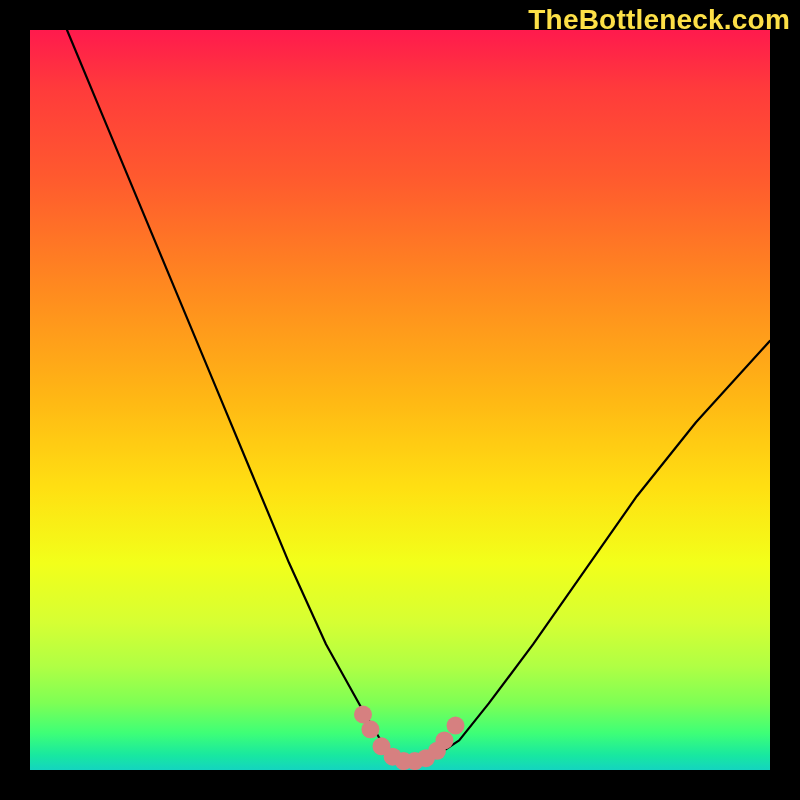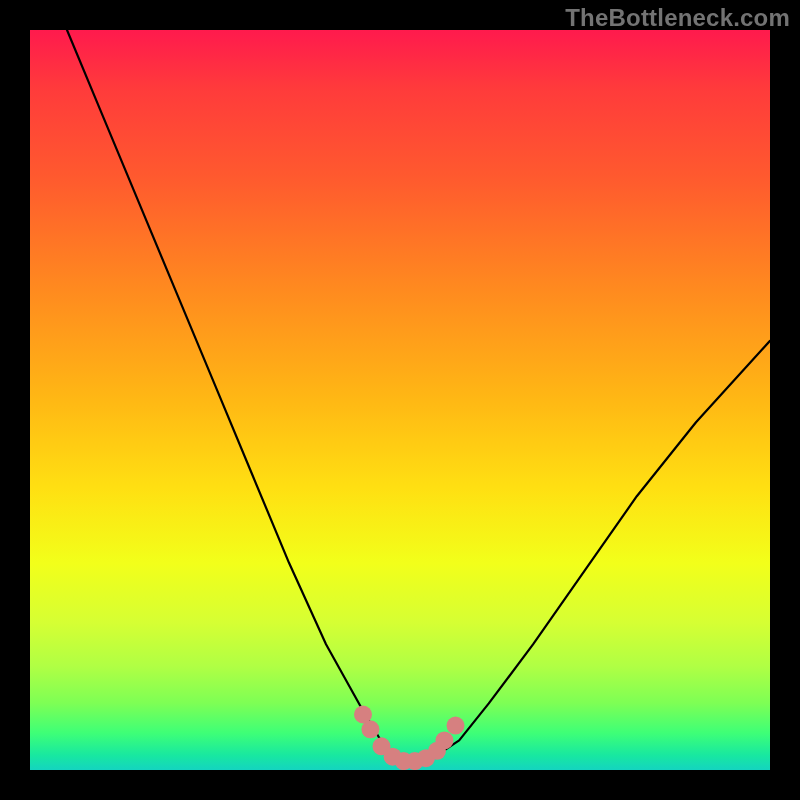--- a/index.html
+++ b/index.html
@@ -46,22 +46,22 @@
     left: 0;
     top: 0;
     width: 740px;
     height: 740px;
     pointer-events: none;
   }
   .watermark {
     position: absolute;
     top: 4px;
     right: 10px;
-    color: #737373;
-    font-size: 24px;
+    color: #fde047;
+    font-size: 28px;
     font-weight: 600;
     letter-spacing: 0.2px;
     user-select: none;
   }
 </style>
 </head>
 <body>
 
 <div class="frame">
 

